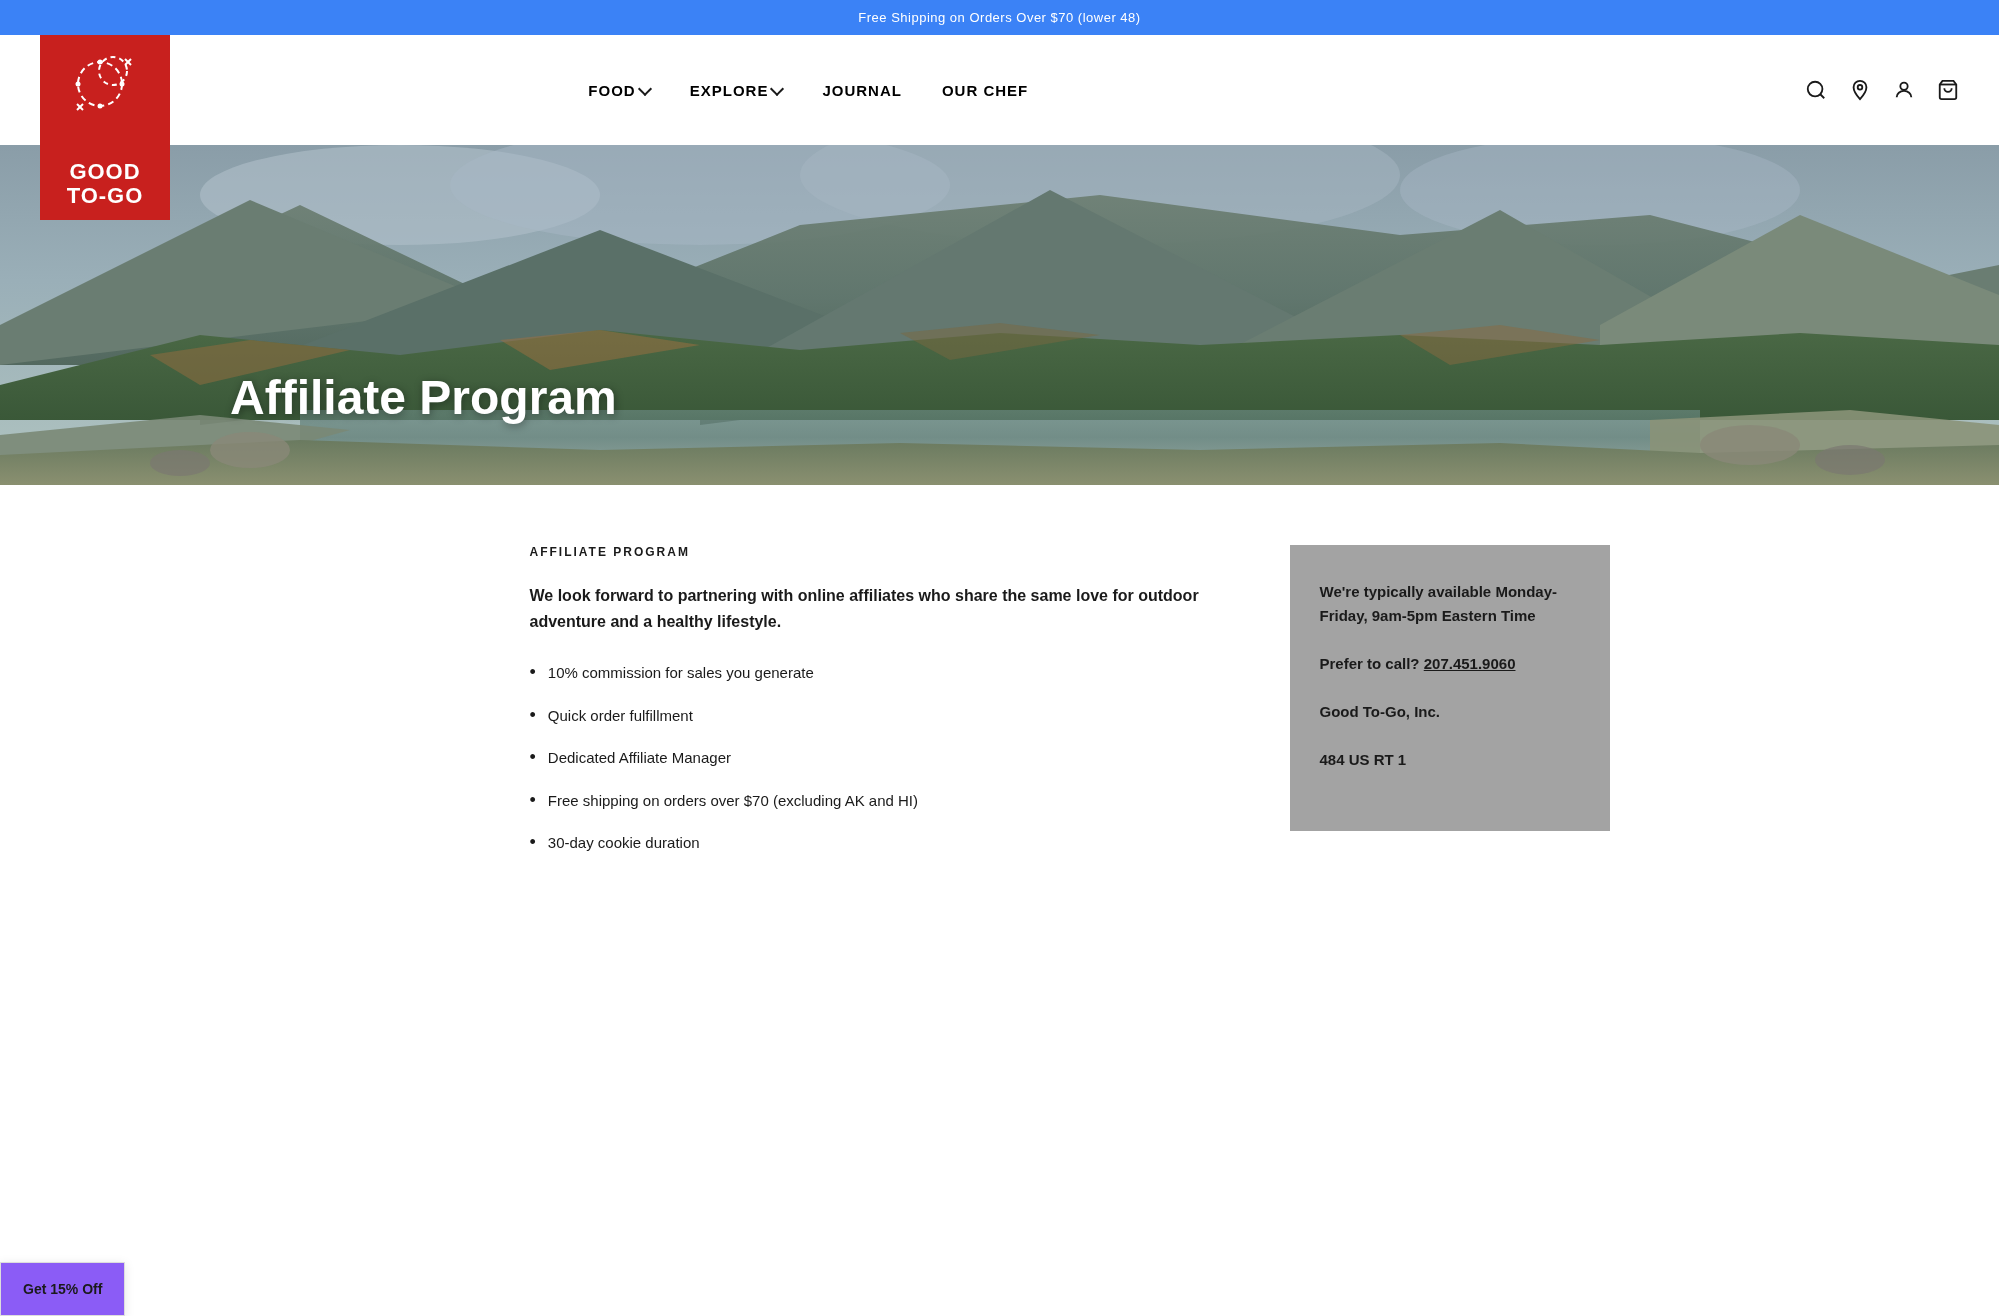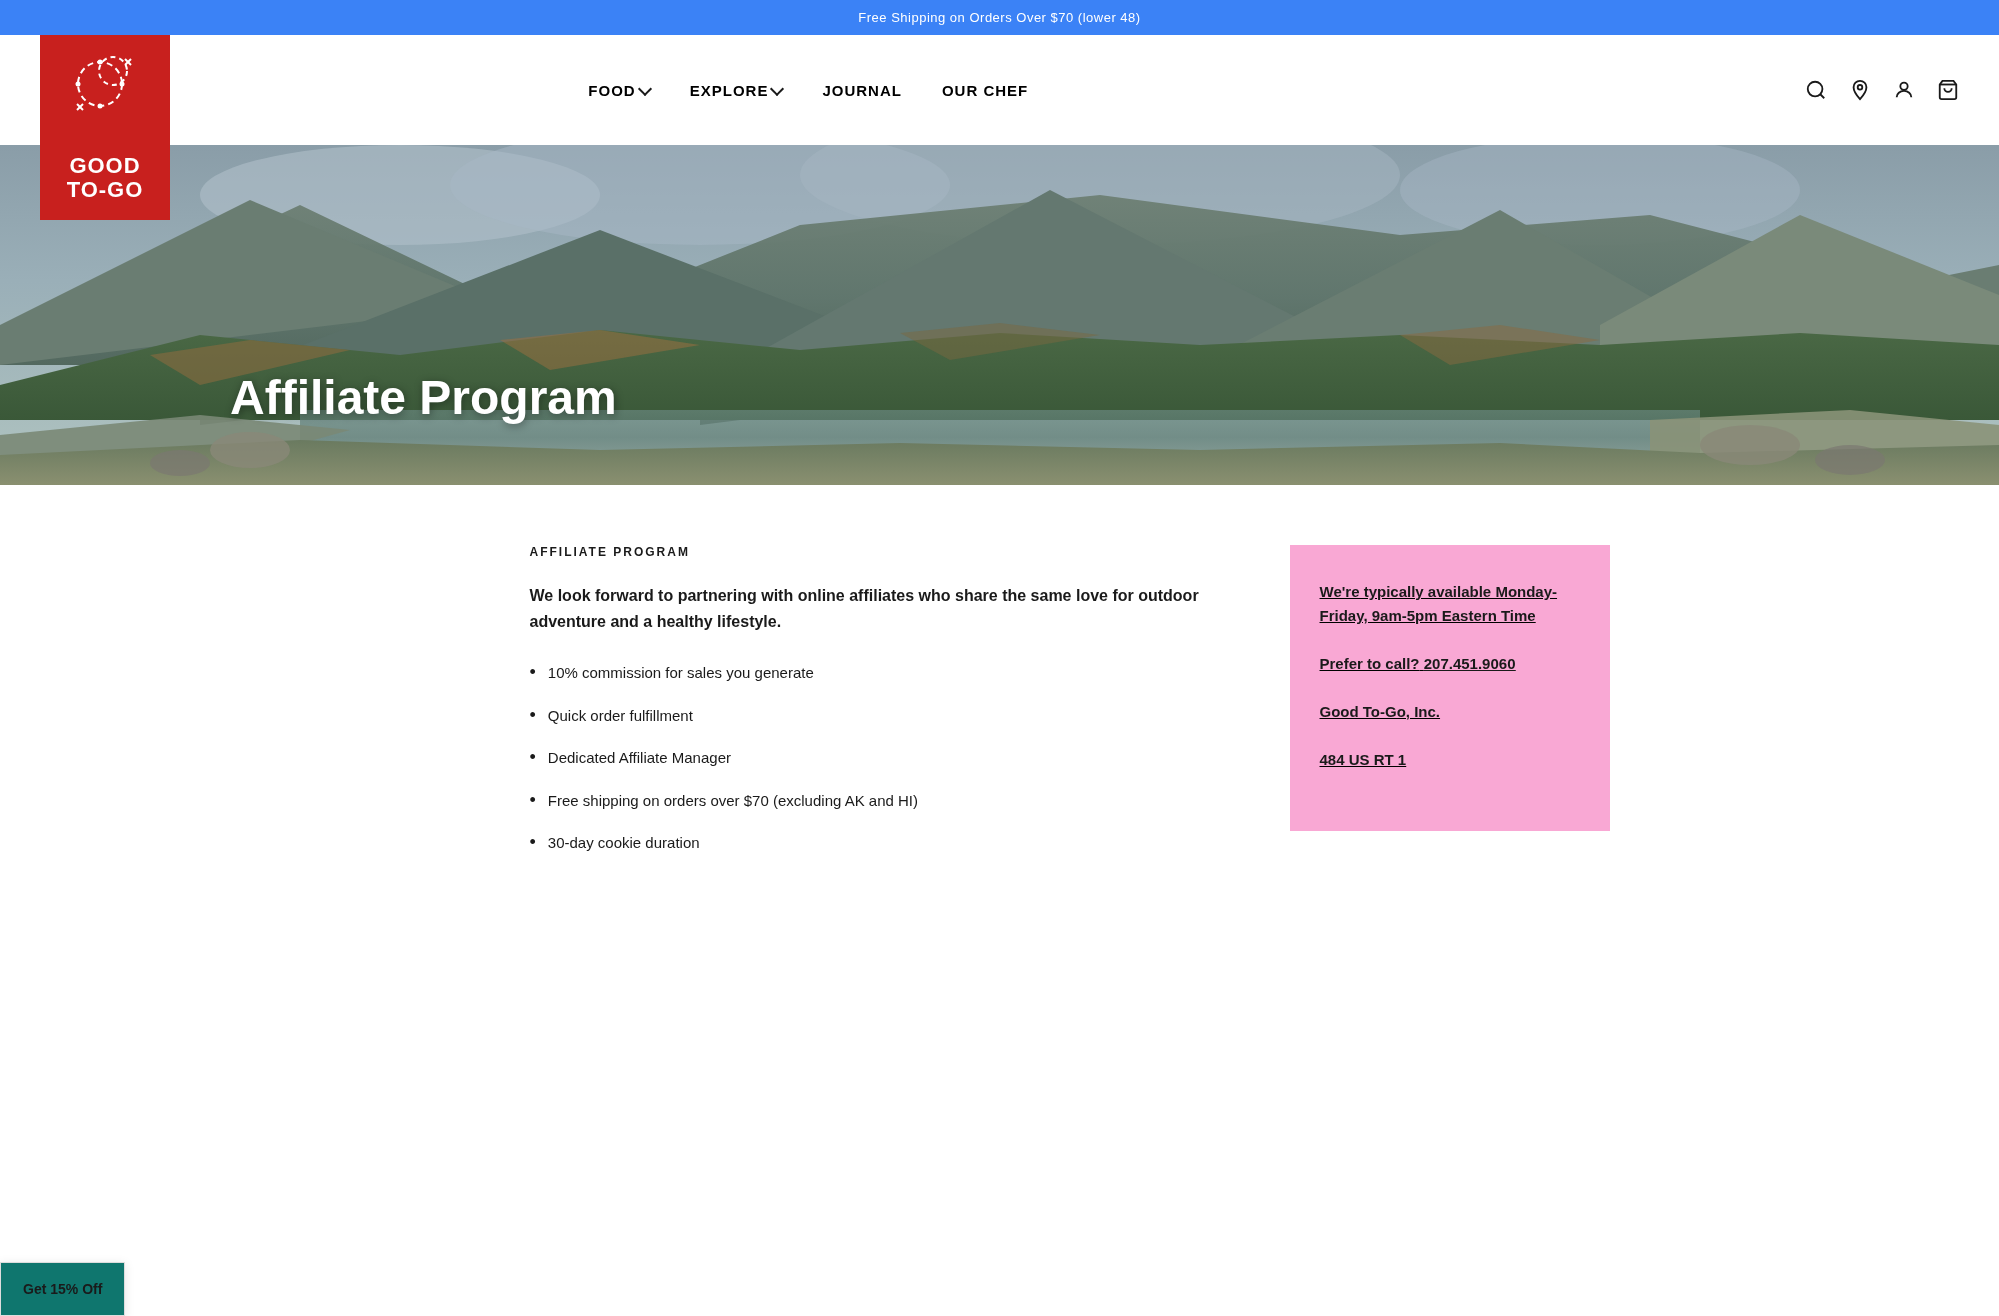--- a/index.html
+++ b/index.html
@@ -31,21 +31,21 @@
       z-index: 10;
     }
     .logo-box {
       background: #c8201e;
       width: 130px;
       height: 185px;
       display: flex;
       flex-direction: column;
       align-items: center;
       justify-content: flex-end;
-      padding-bottom: 18px;
+      padding-bottom: 12px;
       position: relative;
     }
     .logo-icon {
       position: absolute;
       top: 14px;
       left: 50%;
       transform: translateX(-50%);
     }
     .logo-icon svg {
       width: 80px;
@@ -131,25 +131,24 @@
       padding: 60px 40px 60px 230px;
       gap: 60px;
     }
 
     .content-left {
       flex: 1;
       max-width: 700px;
     }
     .content-right {
       width: 320px;
-      background: #f9a8d4;
+      background: #a3a3a3;
       padding: 35px 30px;
       flex-shrink: 0;
       align-self: flex-start;
-      text-decoration: underline;
     }
 
     .section-label {
       font-size: 12px;
       font-weight: 700;
       letter-spacing: 2px;
       text-transform: uppercase;
       color: #1a1a1a;
       margin-bottom: 24px;
     }
@@ -197,21 +196,21 @@
       color: #1a1a1a;
       text-decoration: underline;
       font-weight: 700;
     }
 
     
     .floating-popup {
       position: fixed;
       bottom: 0;
       left: 0;
-      background: #0f766e;
+      background: #8b5cf6;
       border: 1px solid #ddd;
       padding: 18px 22px;
       font-size: 14px;
       font-weight: 700;
       color: #1a1a1a;
       z-index: 100;
       box-shadow: 0 2px 10px rgba(0,0,0,0.1);
     }
   </style>
 </head>

